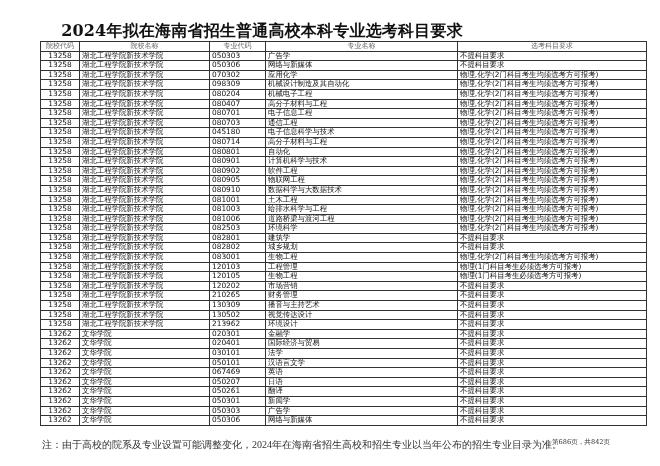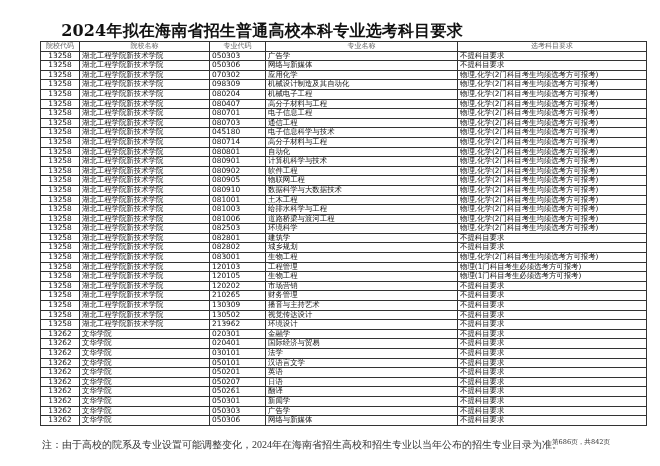--- a/index.html
+++ b/index.html
@@ -272,21 +272,21 @@
       <tr>
         <td class="code">13262</td>
         <td class="left">文华学院</td>
         <td class="left">050101</td>
         <td class="left">汉语言文学</td>
         <td class="left">不提科目要求</td>
       </tr>
       <tr>
         <td class="code">13262</td>
         <td class="left">文华学院</td>
-        <td class="left">050201</td>
+        <td class="left">067469</td>
         <td class="left">英语</td>
         <td class="left">不提科目要求</td>
       </tr>
       <tr>
         <td class="code">13262</td>
         <td class="left">文华学院</td>
         <td class="left">050207</td>
         <td class="left">日语</td>
         <td class="left">不提科目要求</td>
       </tr>

